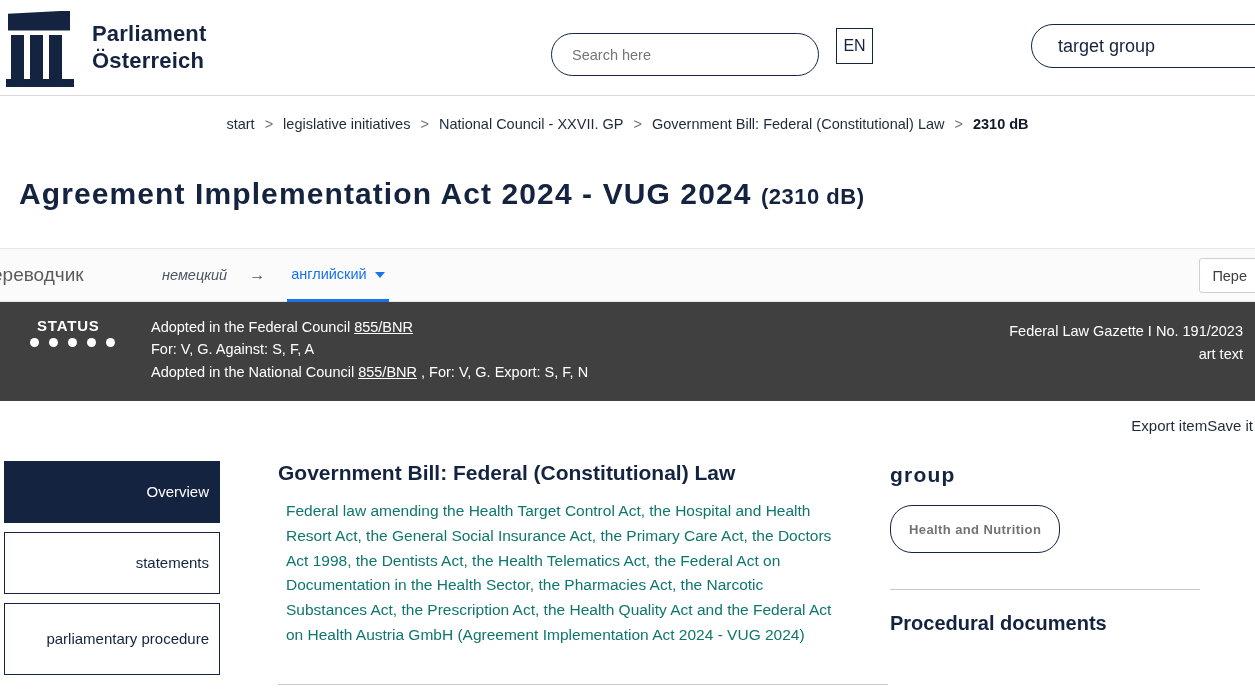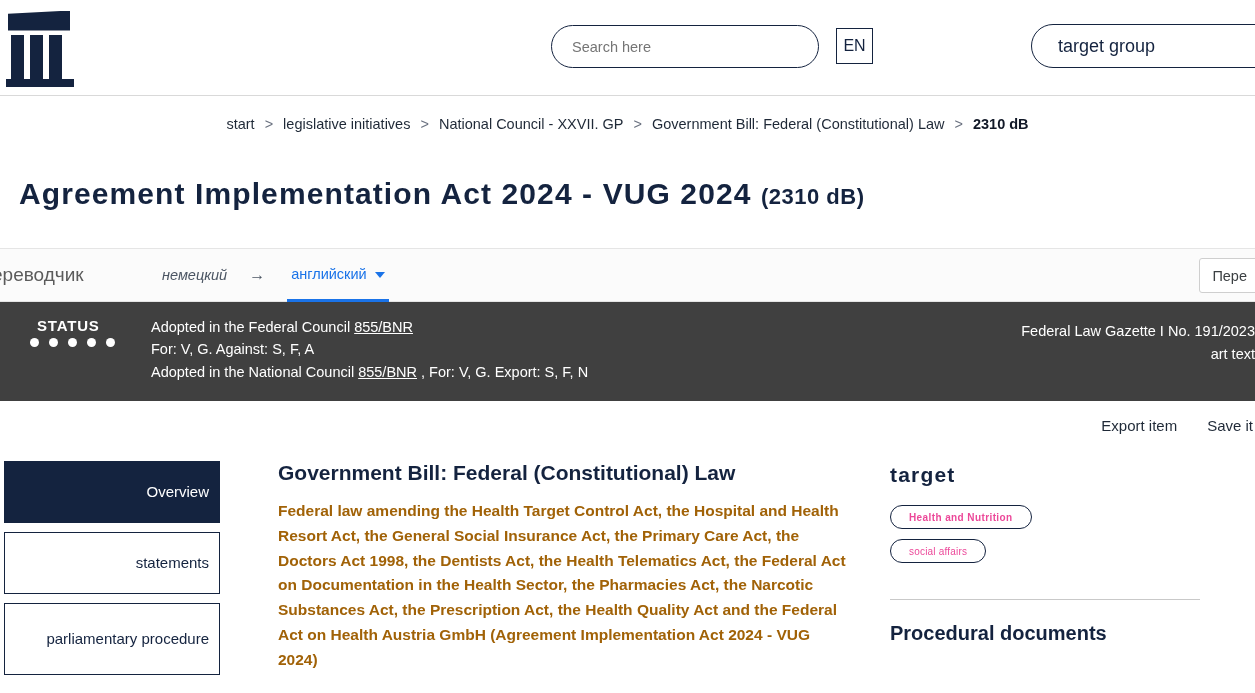--- a/index.html
+++ b/index.html
@@ -62,21 +62,21 @@
     font-size: 22px;
     font-weight: bold;
     line-height: 1.22;
     color: #14233f;
     letter-spacing: .2px;
   }
 
   .search-box {
     position: absolute;
     left: 551px;
-    top: 25px;
+    top: 33px;
     width: 268px;
     height: 43px;
     border: 1.6px solid #14233f;
     border-radius: 24px;
     background: #fff;
     display: flex;
     align-items: center;
     padding: 0 18px;
   }
   .search-box input {
@@ -252,35 +252,34 @@
     margin-left: 151px;
     font-size: 14.5px;
     line-height: 1.55;
   }
   .status-lines a {
     color: #ffffff;
     text-decoration: underline;
   }
   .status-right {
     position: absolute;
-    right: 0px;
+    right: 12px;
     top: 18px;
     text-align: right;
     font-size: 14.5px;
     line-height: 1.6;
   }
   .status-right a { color: #ffffff; text-decoration: none; }
 
   
   .actions {
     height: 48px;
     display: flex;
     align-items: center;
     justify-content: flex-end;
-    gap: 30px;
     font-size: 15px;
     color: #1f2937;
     padding-right: 2px;
     background: #fff;
   }
   .actions span { cursor: pointer; }
 
   
   .main {
     display: flex;
@@ -319,25 +318,24 @@
     padding: 0 40px 0 58px;
     max-width: 670px;
   }
   .content h2 {
     margin: 0 0 14px 0;
     font-size: 21px;
     color: #14233f;
     font-weight: bold;
   }
   .content p {
-    margin: 0;
+    margin: 8px;
     font-size: 15.5px;
     line-height: 1.6;
-    color: #a16207;
-    font-weight: bold;
+    color: #0f766e;
   }
   .content .divider {
     margin-top: 36px;
     border-top: 1px solid #c9c9c9;
     width: 610px;
   }
 
   .aside {
     width: 320px;
     flex: 0 0 320px;
@@ -349,24 +347,24 @@
     color: #14233f;
     font-weight: bold;
     letter-spacing: 1.2px;
   }
   .chip {
     display: inline-flex;
     align-items: center;
     justify-content: center;
     border: 1.4px solid #14233f;
     border-radius: 22px;
-    height: 24px;
+    height: 48px;
     padding: 0 18px;
-    font-size: 10px;
-    color: #ec4899;
+    font-size: 13px;
+    color: #737373;
     margin-bottom: 10px;
     cursor: pointer;
     letter-spacing: .4px;
     font-weight: bold;
   }
   .chip.plain { font-weight: normal; letter-spacing: .2px; }
   .aside .divider {
     margin-top: 26px;
     border-top: 1px solid #c9c9c9;
     width: 310px;
@@ -382,20 +380,24 @@
 <body>
 
 <div class="header">
   <div class="logo-wrap">
     <div class="logo-mark">
       <div class="roof"></div>
       <div class="col c1"></div>
       <div class="col c2"></div>
       <div class="col c3"></div>
       <div class="base"></div>
+    </div>
+    <div class="logo-text">
+      <div>Parliament</div>
+      <div>Österreich</div>
     </div>
   </div>
 
   <div class="search-box">
     <input type="text" placeholder="Search here" style="">
   </div>
 
   <div class="lang-btn">
     <span>EN</span>
   </div>
@@ -482,28 +484,23 @@
     </div>
   </div>
 
   <div class="content">
     <h2>Government Bill: Federal (Constitutional) Law</h2>
     <p>Federal law amending the Health Target Control Act, the Hospital and Health Resort Act, the General Social Insurance Act, the Primary Care Act, the Doctors Act 1998, the Dentists Act, the Health Telematics Act, the Federal Act on Documentation in the Health Sector, the Pharmacies Act, the Narcotic Substances Act, the Prescription Act, the Health Quality Act and the Federal Act on Health Austria GmbH (Agreement Implementation Act 2024 - VUG 2024)</p>
     <div class="divider"></div>
   </div>
 
   <div class="aside">
-    <h3>target</h3>
+    <h3>group</h3>
     <div>
       <div class="chip">
         <span>Health and Nutrition</span>
       </div>
     </div>
-    <div>
-      <div class="chip plain">
-        <span>social affairs</span>
-      </div>
-    </div>
     <div class="divider"></div>
     <h4>Procedural documents</h4>
   </div>
 
 </div>
 
 </body></html>

